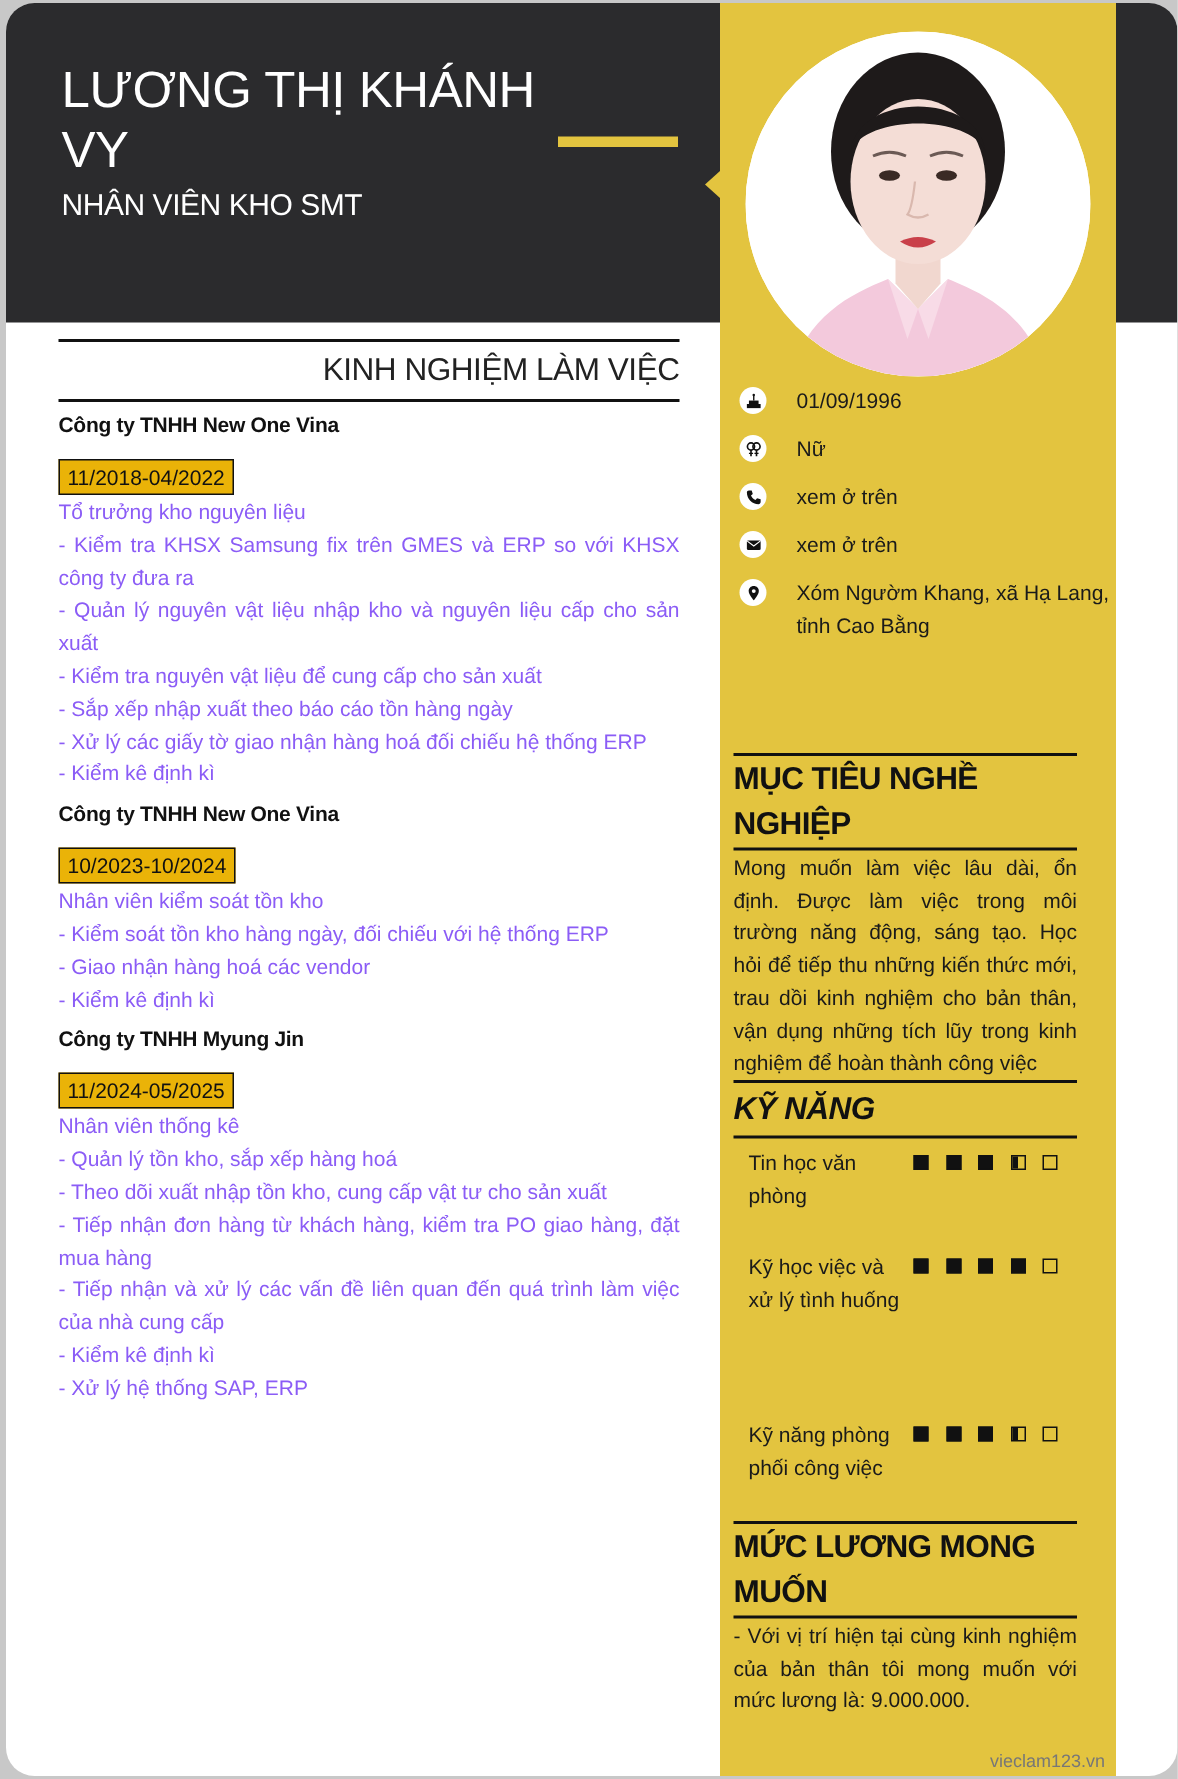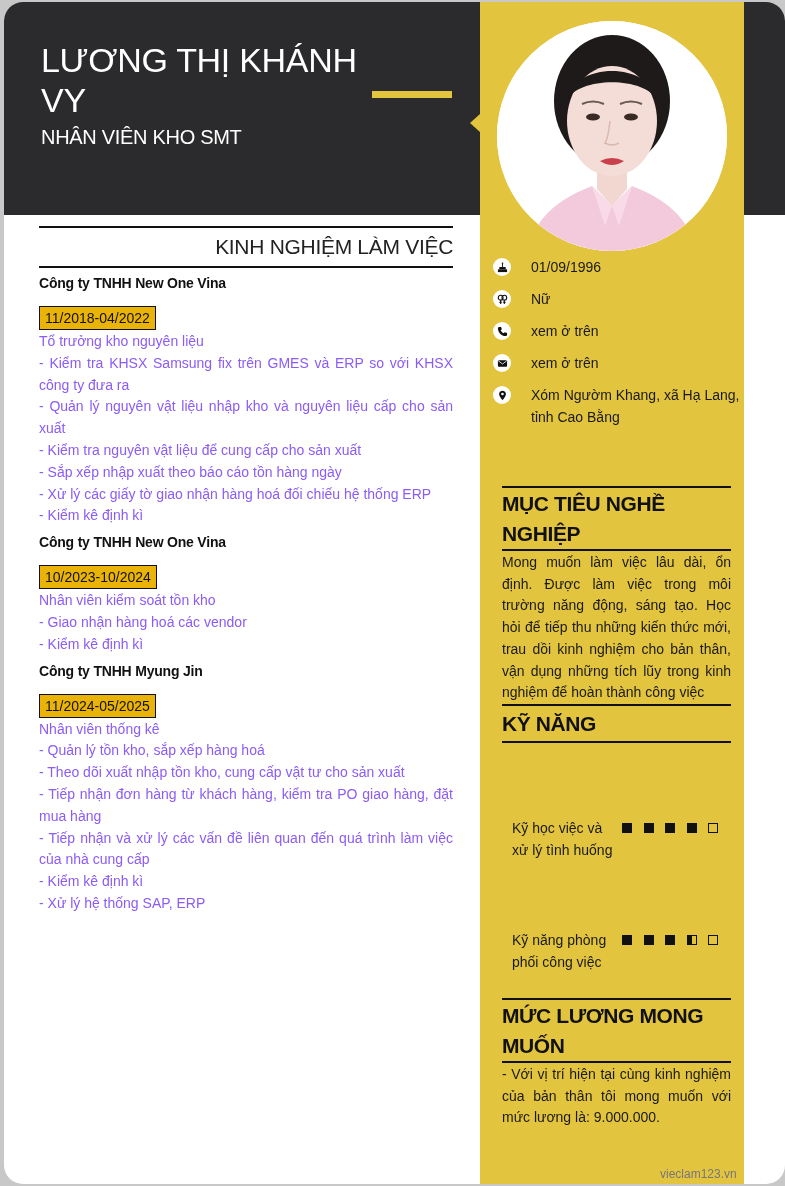--- a/index.html
+++ b/index.html
@@ -39,21 +39,21 @@
     .contact { position: absolute; left: 489px; top: 254px; width: 250px; }
     .contact-row { display: flex; align-items: flex-start; margin-bottom: 10px; }
     .contact-icon {
       width: 18px; height: 18px; border-radius: 50%; background: #ffffff; flex: 0 0 18px;
       display: flex; align-items: center; justify-content: center; margin-top: 2px; margin-left: 0;
     }
     .contact-icon svg { width: 11px; height: 11px; display: block; }
     .contact-text { margin-left: 20px; font-size: 14px; line-height: 22px; color: #1a1a1a; width: 212px; }
 
     
-    .side-section { position: absolute; left: 498px; width: 229px; }
+    .side-section { position: absolute; left: 485px; width: 229px; margin-top: 16px; }
     .side-heading {
       border-top: 2px solid #111; border-bottom: 2px solid #111;
       font-size: 21px; font-weight: 700; color: #111; line-height: 30px; padding: 1px 0 0 0; letter-spacing: -0.4px;
     }
     .side-body { font-size: 14px; line-height: 21.7px; text-align: justify; color: #1a1a1a; padding-top: 1px; }
 
     .skill-row { display: flex; position: absolute; left: 10px; width: 219px; }
     .skill-name { width: 104px; font-size: 14px; line-height: 21.7px; color: #1a1a1a; }
     .skill-dots { display: flex; margin-top: 5px; margin-left: 6px; }
     .dot { width: 10px; height: 10px; margin-right: 11.5px; border: 1px solid #111; background: transparent; }
@@ -168,21 +168,31 @@
       <span class="contact-text">Xóm Ngườm Khang, xã Hạ Lang, tỉnh Cao Bằng</span>
     </div>
   </div>
 
   <div class="side-section" style="top:484px;">
     <div class="side-heading">MỤC TIÊU NGHỀ NGHIỆP</div>
     <div class="side-body">Mong muốn làm việc lâu dài, ổn định. Được làm việc trong môi trường năng động, sáng tạo. Học hỏi để tiếp thu những kiến thức mới, trau dồi kinh nghiệm cho bản thân, vận dụng những tích lũy trong kinh nghiệm để hoàn thành công việc</div>
   </div>
 
   <div class="side-section" style="top:702px; height:280px;">
-    <div class="side-heading" style="line-height:34px;">KỸ NĂNG</div>
+    <div class="side-heading" style="line-height:34px;font-style:italic;">KỸ NĂNG</div>
+    <div class="skill-row" style="top:45px;">
+      <div class="skill-name">Tin học văn phòng</div>
+      <div class="skill-dots">
+        <span class="dot full"></span>
+        <span class="dot full"></span>
+        <span class="dot full"></span>
+        <span class="dot half"></span>
+        <span class="dot"></span>
+      </div>
+    </div>
     <div class="skill-row" style="top:114px;">
       <div class="skill-name">Kỹ học việc và xử lý tình huống</div>
       <div class="skill-dots">
         <span class="dot full"></span>
         <span class="dot full"></span>
         <span class="dot full"></span>
         <span class="dot full"></span>
         <span class="dot"></span>
       </div>
     </div>
@@ -220,20 +230,21 @@
         <div>- Xử lý các giấy tờ giao nhận hàng hoá đối chiếu hệ thống ERP</div>
         <div>- Kiểm kê định kì</div>
       </div>
     </div>
 
     <div class="exp-block">
       <div class="company">Công ty TNHH New One Vina</div>
       <div class="period">10/2023-10/2024</div>
       <div class="desc">
         <div>Nhân viên kiểm soát tồn kho</div>
+        <div>- Kiểm soát tồn kho hàng ngày, đối chiếu với hệ thống ERP</div>
         <div>- Giao nhận hàng hoá các vendor</div>
         <div>- Kiểm kê định kì</div>
       </div>
     </div>
 
     <div class="exp-block">
       <div class="company">Công ty TNHH Myung Jin</div>
       <div class="period">11/2024-05/2025</div>
       <div class="desc">
         <div>Nhân viên thống kê</div>

